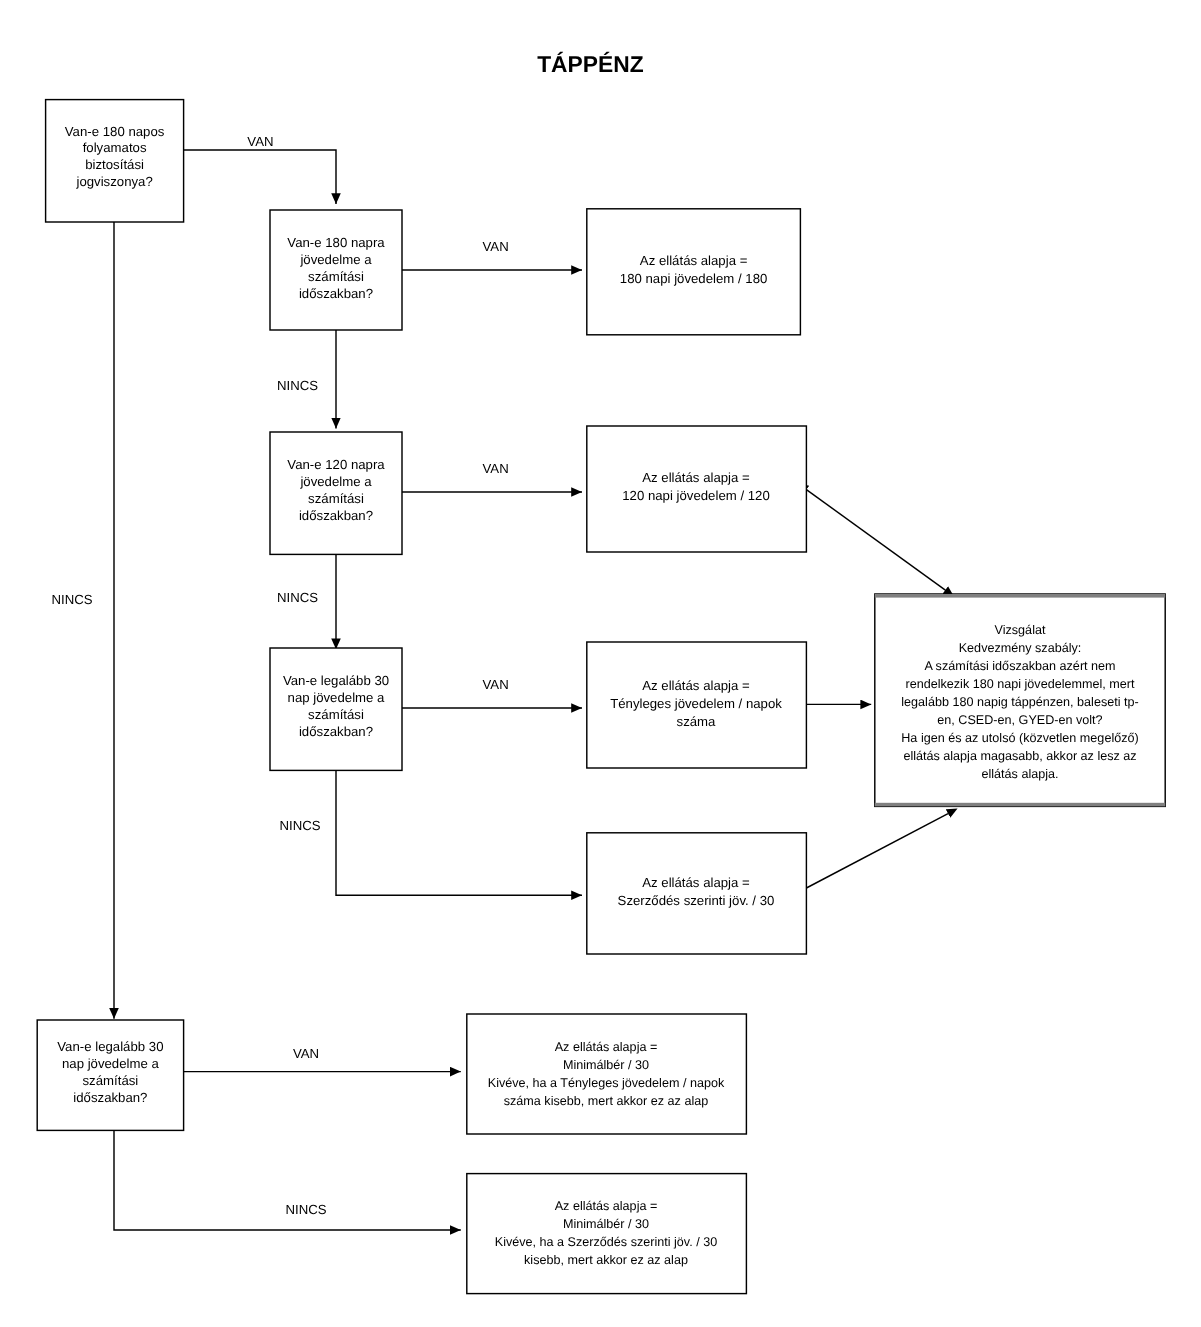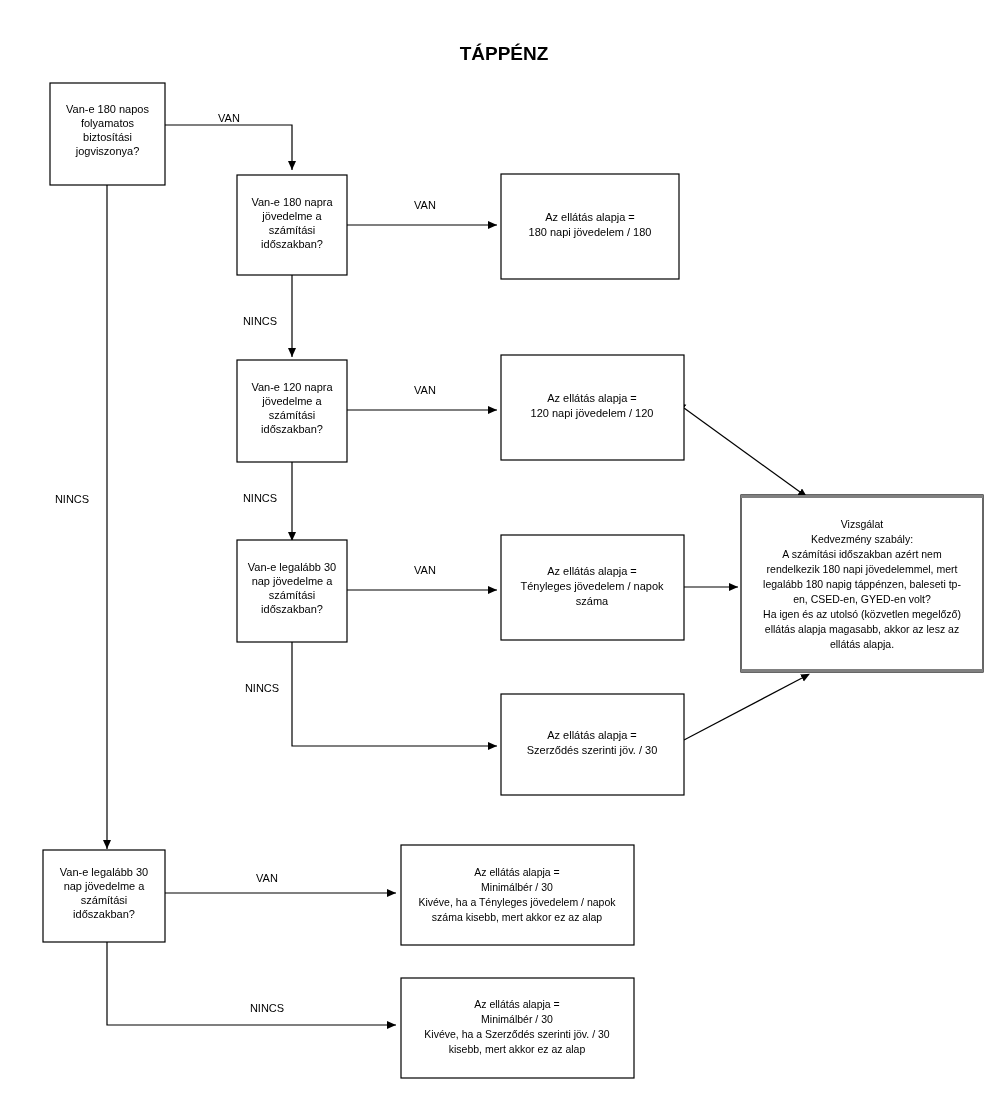--- a/index.html
+++ b/index.html
@@ -10,21 +10,21 @@
   body {
     width: 1001px;
     height: 1106px;
     font-family: "Liberation Sans", sans-serif;
     color: #000000;
     overflow: hidden;
     position: relative;
   }
   #chart-root {
     position: absolute;
-    left: 12px;
+    left: 0;
     top: 0;
     width: 914px;
     height: 1106px;
   }
   svg {
     display: block;
   }
   .title-text {
     font-family: "Liberation Sans", sans-serif;
     font-size: 19px;

